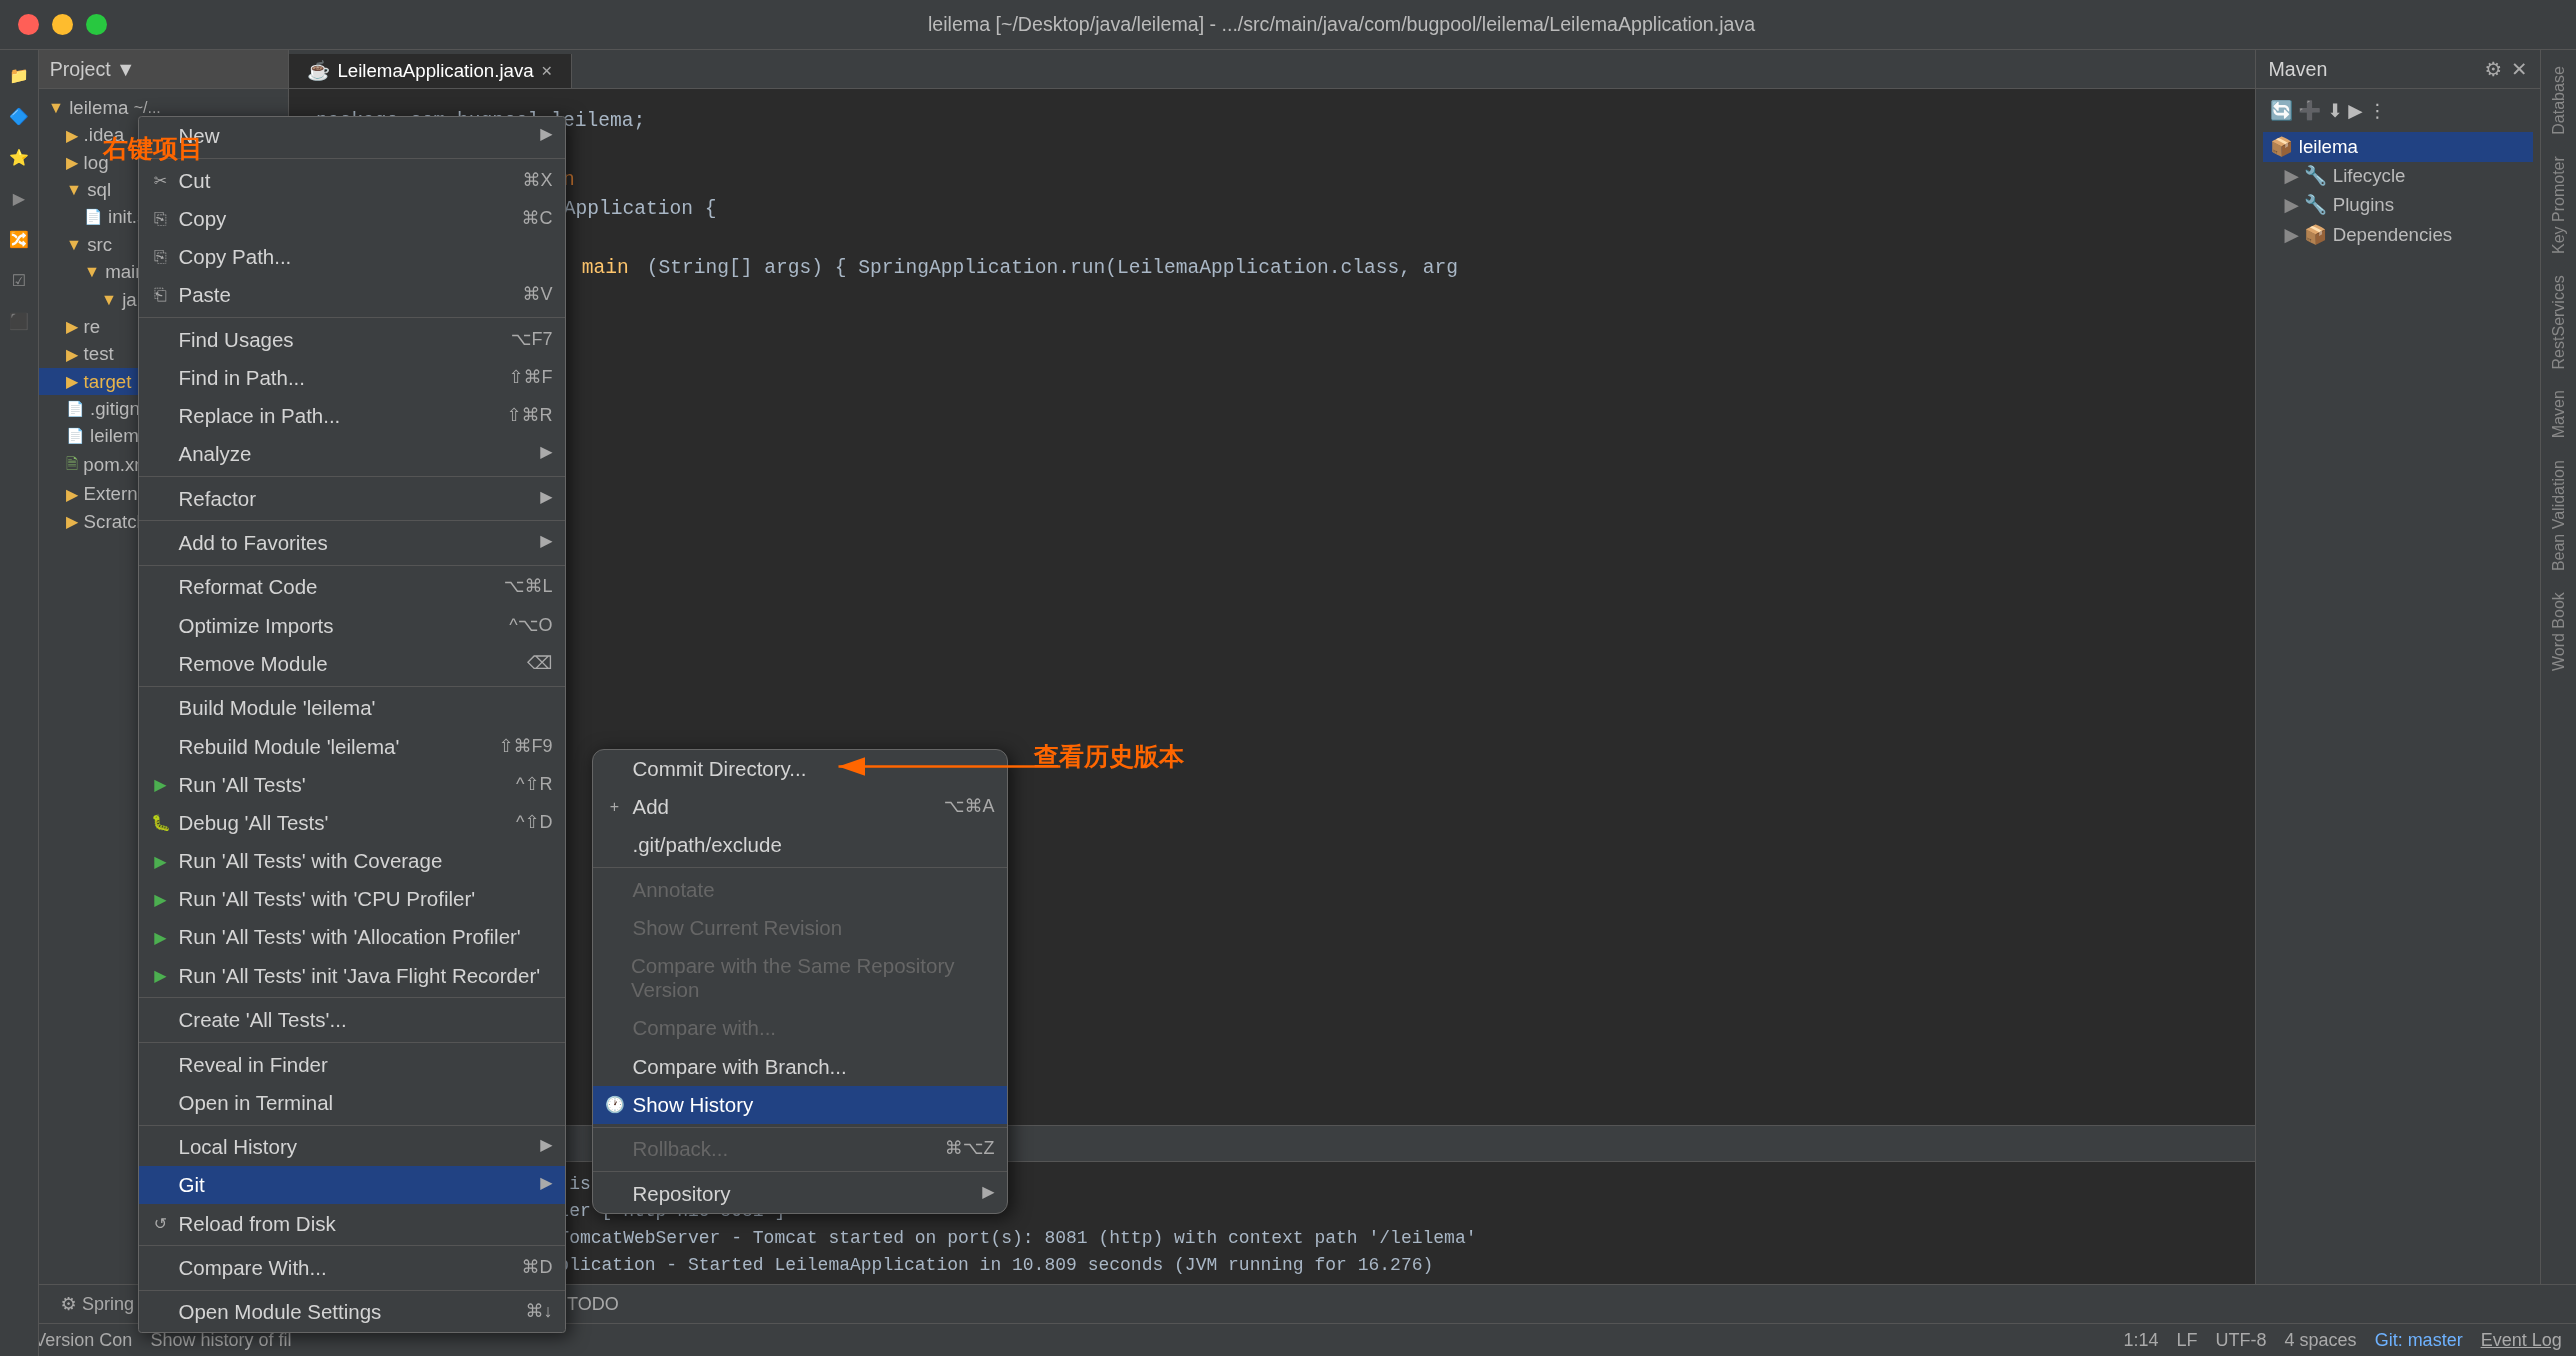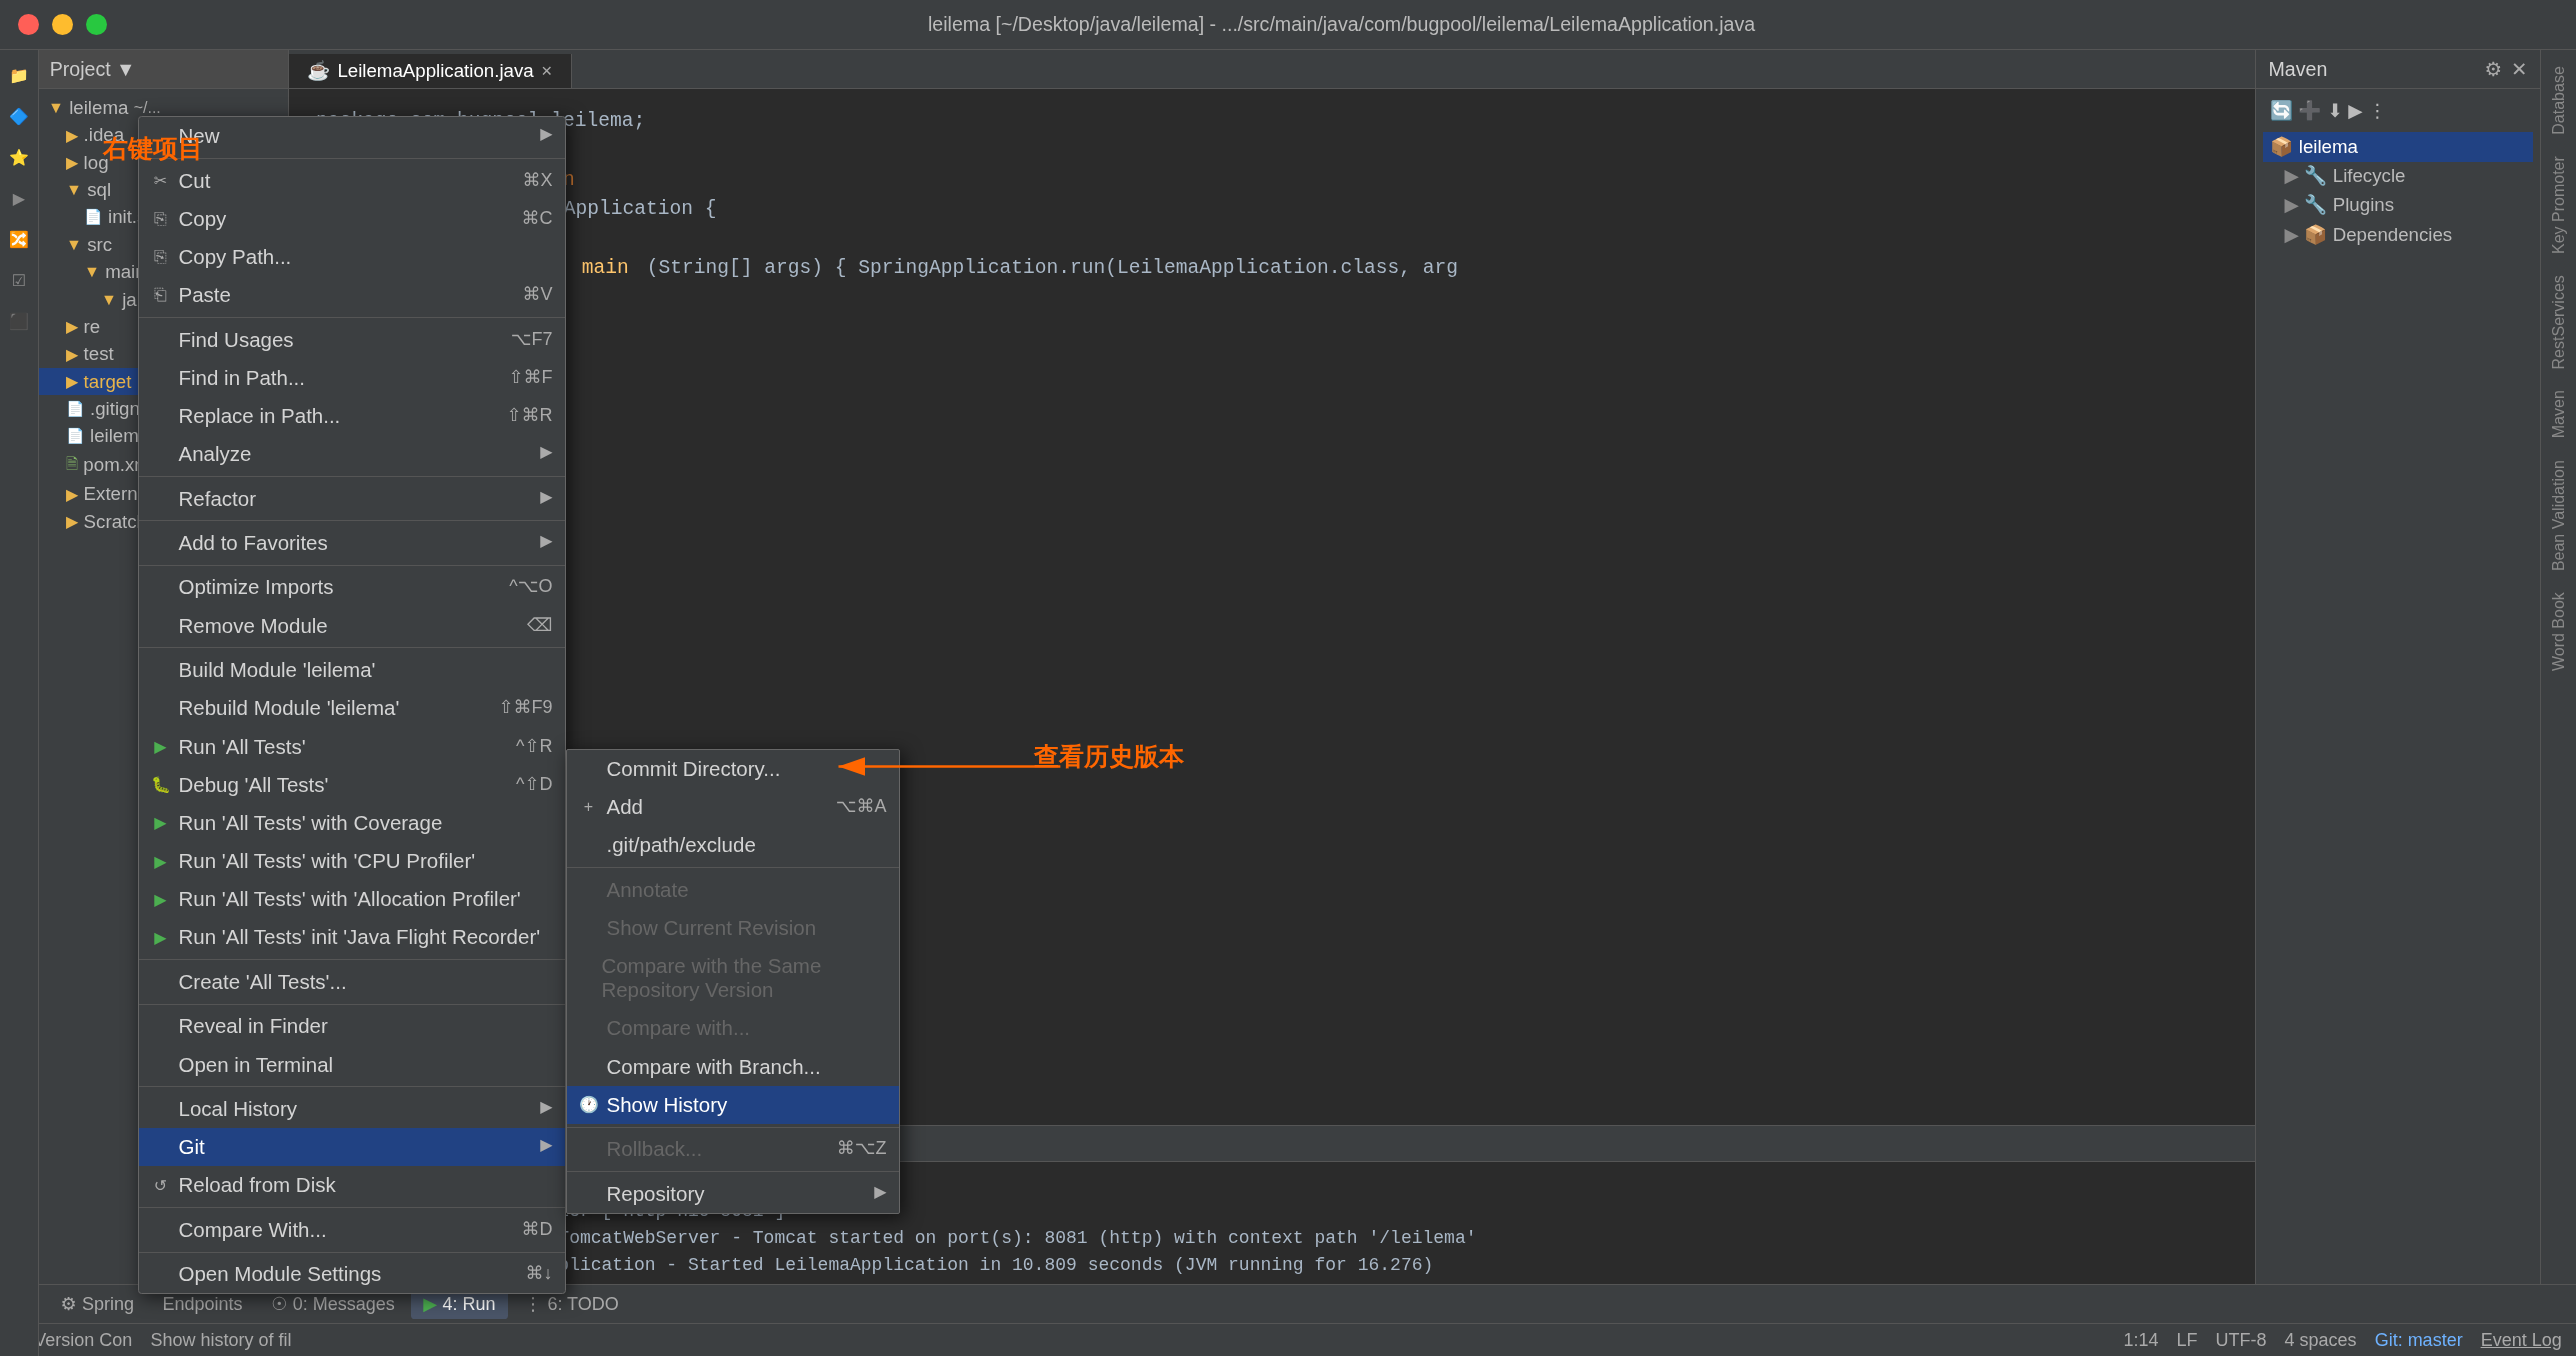--- a/index.html
+++ b/index.html
@@ -272,28 +272,28 @@
       height: 0.9px;
       background: #555;
       margin: 2.7px 0;
     }
     .menu-icon { width: 18px; text-align: center; font-size: 16px; color: #aaa; }
 
     
     .submenu-git {
       position: absolute;
       top: 749px;
-      left: 566px;
-      width: 334px;
+      left: 592px;
+      width: 416px;
       background: #3c3f41;
       border: 0.9px solid #666;
       box-shadow: 3.6px 3.6px 18px rgba(0,0,0,0.6);
       z-index: 101;
       font-size: 20.5px;
-      border-radius: 2px;
+      border-radius: 12px;
     }
     .annotation-text {
       position: absolute;
       color: #ff6600;
       font-size: 25px;
       font-weight: bold;
       z-index: 200;
     }
 
     
@@ -606,20 +606,27 @@
     <div class="left-part">
       <span class="menu-icon"></span>
       <span>Add to Favorites</span>
     </div>
     <span class="arrow">▶</span>
   </div>
   <div class="menu-separator"></div>
   <div class="menu-item">
     <div class="left-part">
       <span class="menu-icon"></span>
+      <span>Reformat Code</span>
+    </div>
+    <span class="shortcut">⌥⌘L</span>
+  </div>
+  <div class="menu-item">
+    <div class="left-part">
+      <span class="menu-icon"></span>
       <span>Optimize Imports</span>
     </div>
     <span class="shortcut">^⌥O</span>
   </div>
   <div class="menu-item">
     <div class="left-part">
       <span class="menu-icon"></span>
       <span>Remove Module</span>
     </div>
     <span class="shortcut">⌫</span>

